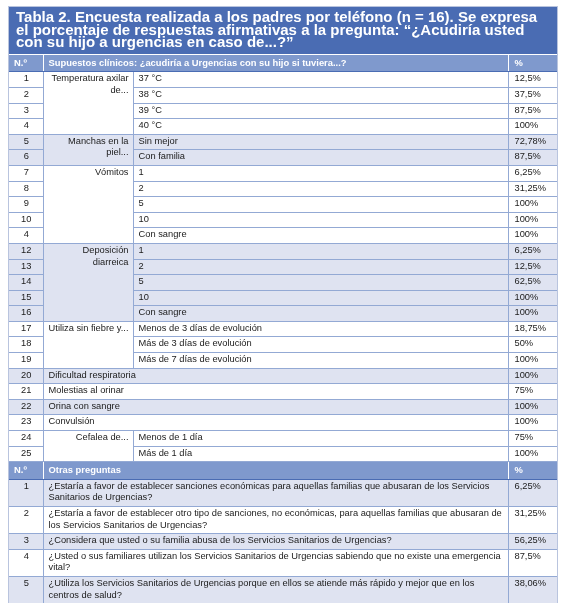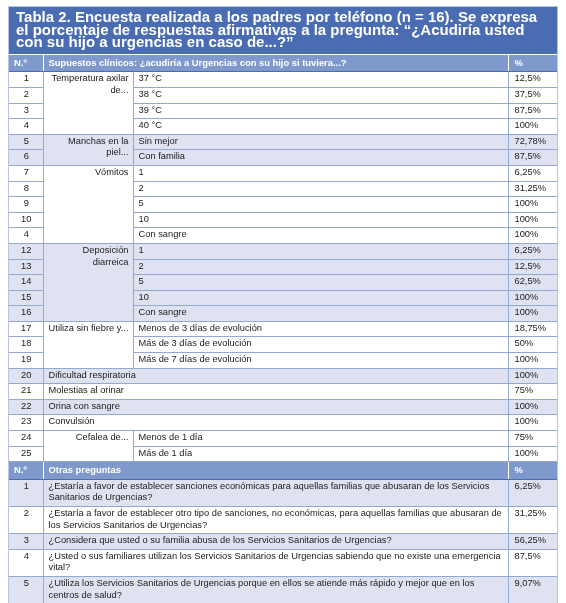--- a/index.html
+++ b/index.html
@@ -248,17 +248,17 @@
           <td class="pct">56,25%</td>
         </tr>
         <tr class="body-row plain">
           <td class="num">4</td>
           <td colspan="2">¿Usted o sus familiares utilizan los Servicios Sanitarios de Urgencias sabiendo que no existe una emergencia vital?</td>
           <td class="pct">87,5%</td>
         </tr>
         <tr class="body-row shaded last-row">
           <td class="num">5</td>
           <td colspan="2">¿Utiliza los Servicios Sanitarios de Urgencias porque en ellos se atiende más rápido y mejor que en los centros de salud?</td>
-          <td class="pct">9,07%</td>
+          <td class="pct">38,06%</td>
         </tr>
       </tbody>
   </table>
 </div>
 
 </body></html>

